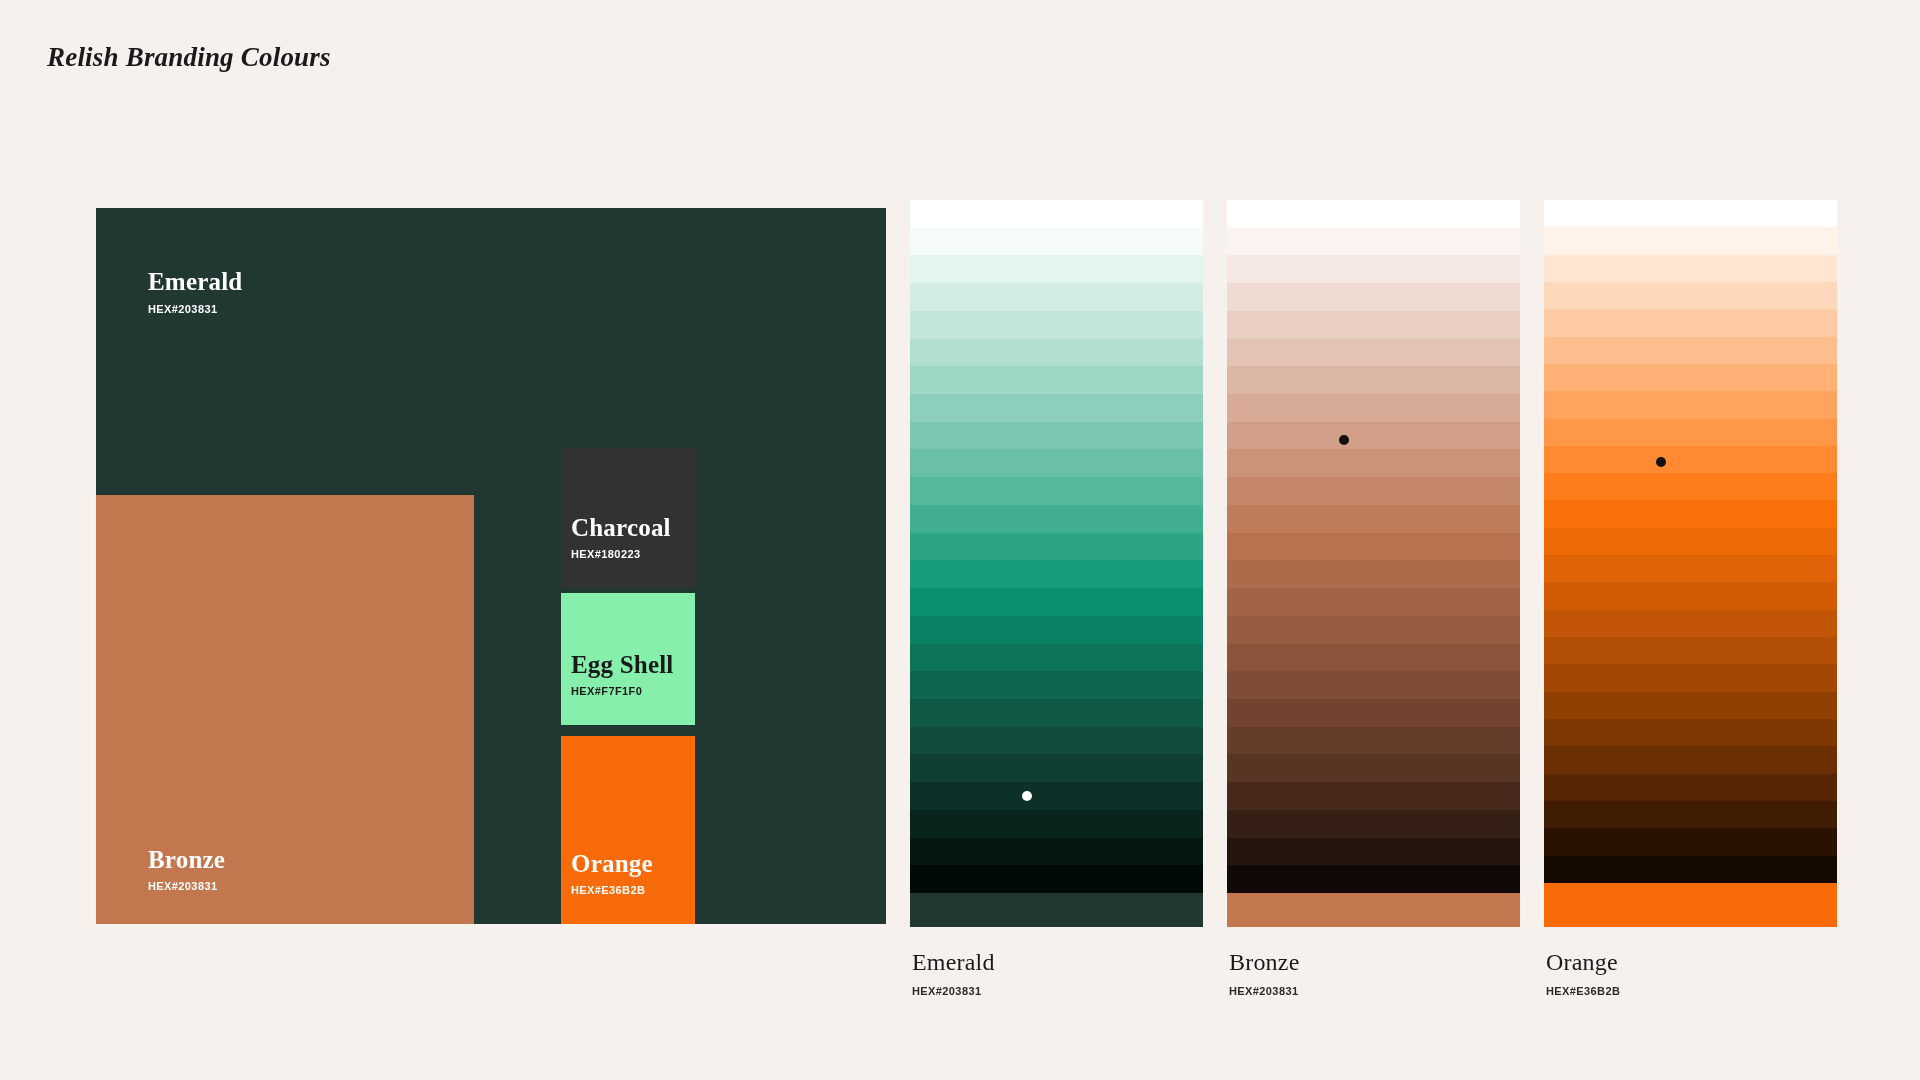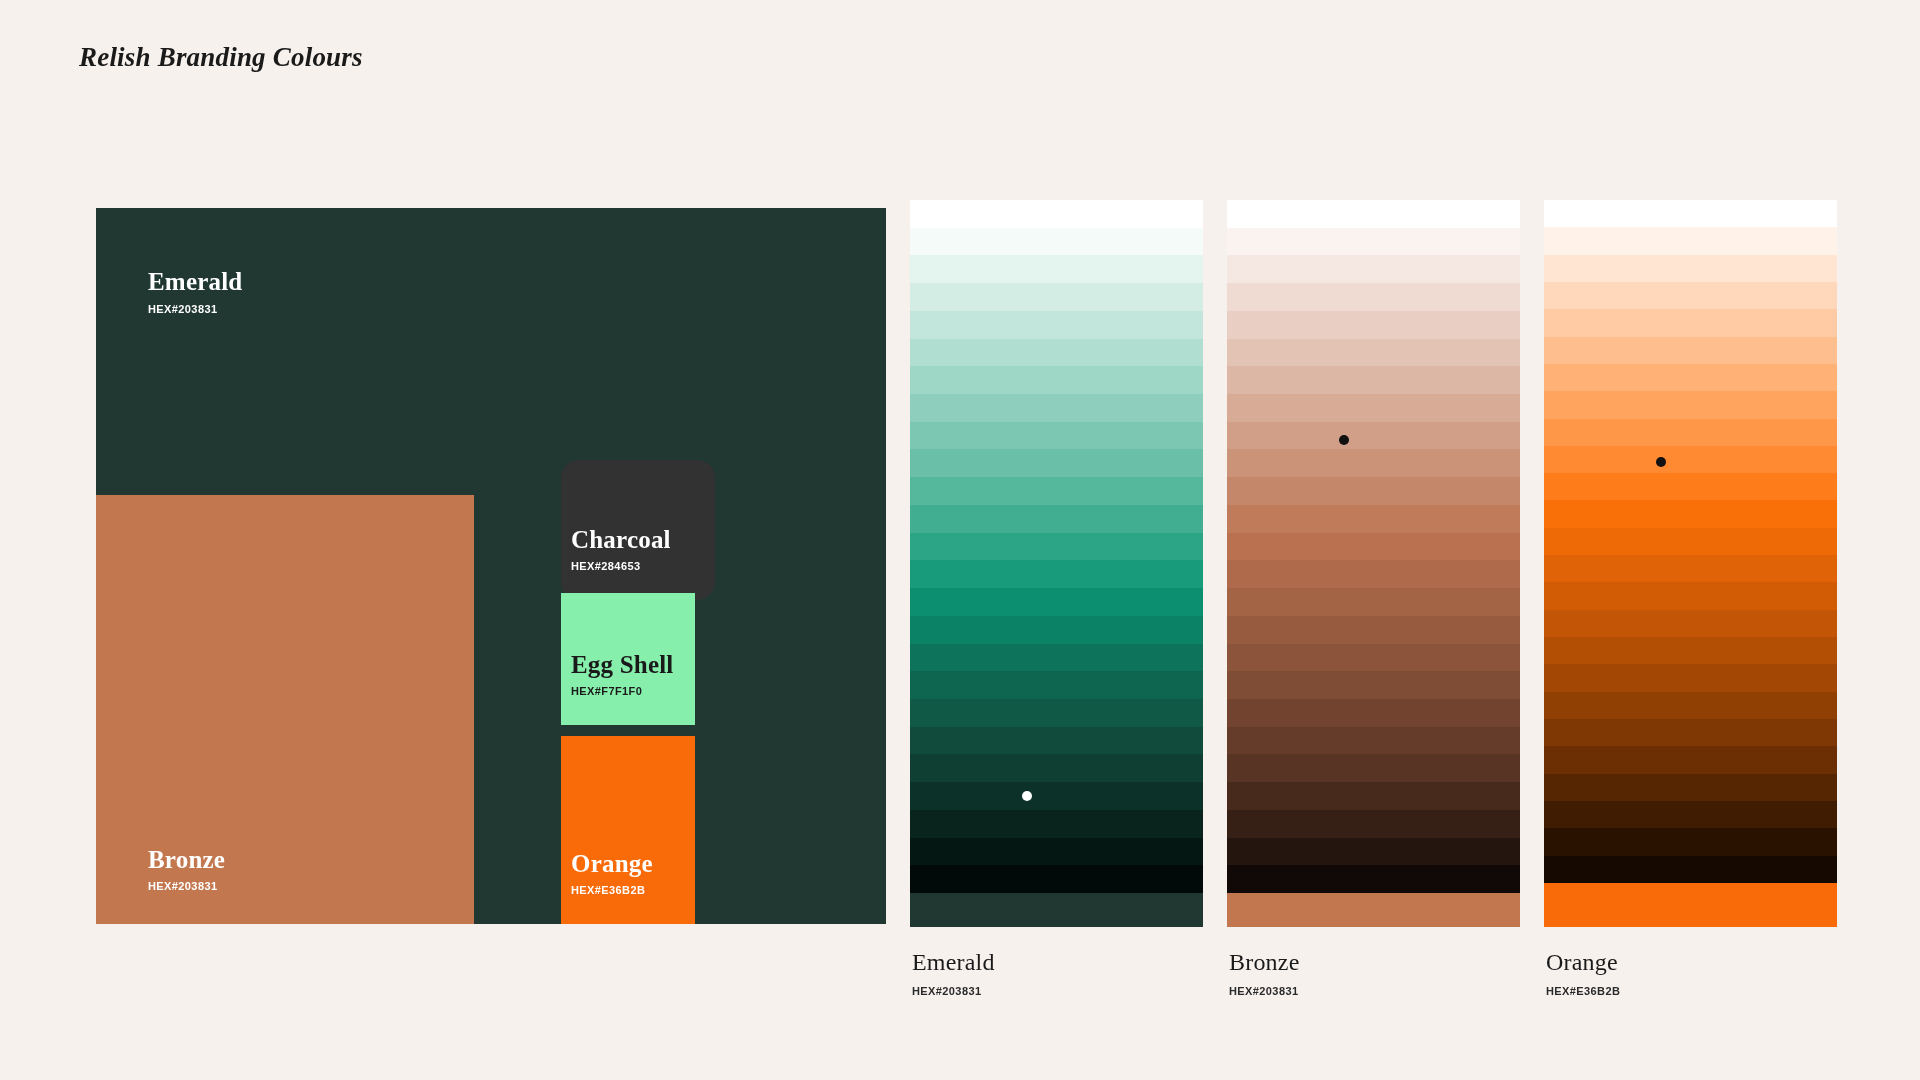--- a/index.html
+++ b/index.html
@@ -18,21 +18,20 @@
     position: absolute;
     left: 47px;
     top: 42px;
     font-family: "Liberation Serif", serif;
     font-style: italic;
     font-weight: 700;
     font-size: 27px;
     letter-spacing: 0.2px;
     color: #1A1A1A;
     white-space: nowrap;
-    margin-left: 32px;
   }
 
   
   .treemap {
     position: absolute;
     left: 96px;
     top: 208px;
     width: 790px;
     height: 716px;
   }
@@ -41,21 +40,21 @@
 
   .swatch-emerald  { left: 0;    top: 0;    width: 790px; height: 716px; }
   .swatch-bronze   { left: 0;    top: 287px; width: 378px; height: 429px; }
   .swatch-charcoal { left: 378px; top: 233px; width: 135px; height: 141px; }
   .swatch-eggshell { left: 378px; top: 380px; width: 135px; height: 131px; }
   .swatch-orange   { left: 378px; top: 517px; width: 135px; height: 199px; }
 
   .swatch-charcoal, .swatch-eggshell, .swatch-orange {
     left: 465px;
   }
-  .swatch-charcoal { top: 252px; width: 154px; height: 140px; border-radius: 18px; }
+  .swatch-charcoal { top: 240px; width: 134px; height: 140px; }
   .swatch-eggshell { top: 385px; width: 134px; height: 132px; }
   .swatch-orange   { top: 528px; width: 134px; height: 188px; }
 
   .swatch-label {
     position: absolute;
     left: 0;
     bottom: 0;
     padding: 0 0 14px 16px;
     width: 100%;
   }
@@ -155,21 +154,21 @@
   <div class="swatch swatch-bronze" style="background: rgb(195, 119, 78);">
     <div class="swatch-label">
       <div class="swatch-name" style="color: rgb(255, 255, 255);">Bronze</div>
       <div class="swatch-hex" style="color: rgb(255, 255, 255);">HEX#203831</div>
     </div>
   </div>
 
   <div class="swatch swatch-charcoal" style="background: rgb(50, 50, 50);">
     <div class="swatch-label">
       <div class="swatch-name" style="color: rgb(255, 255, 255);">Charcoal</div>
-      <div class="swatch-hex" style="color: rgb(255, 255, 255);">HEX#284653</div>
+      <div class="swatch-hex" style="color: rgb(255, 255, 255);">HEX#180223</div>
     </div>
   </div>
 
   <div class="swatch swatch-eggshell" style="background: #86efac;">
     <div class="swatch-label">
       <div class="swatch-name" style="color: rgb(26, 26, 26);">Egg Shell</div>
       <div class="swatch-hex" style="color: rgb(26, 26, 26);">HEX#F7F1F0</div>
     </div>
   </div>
 

